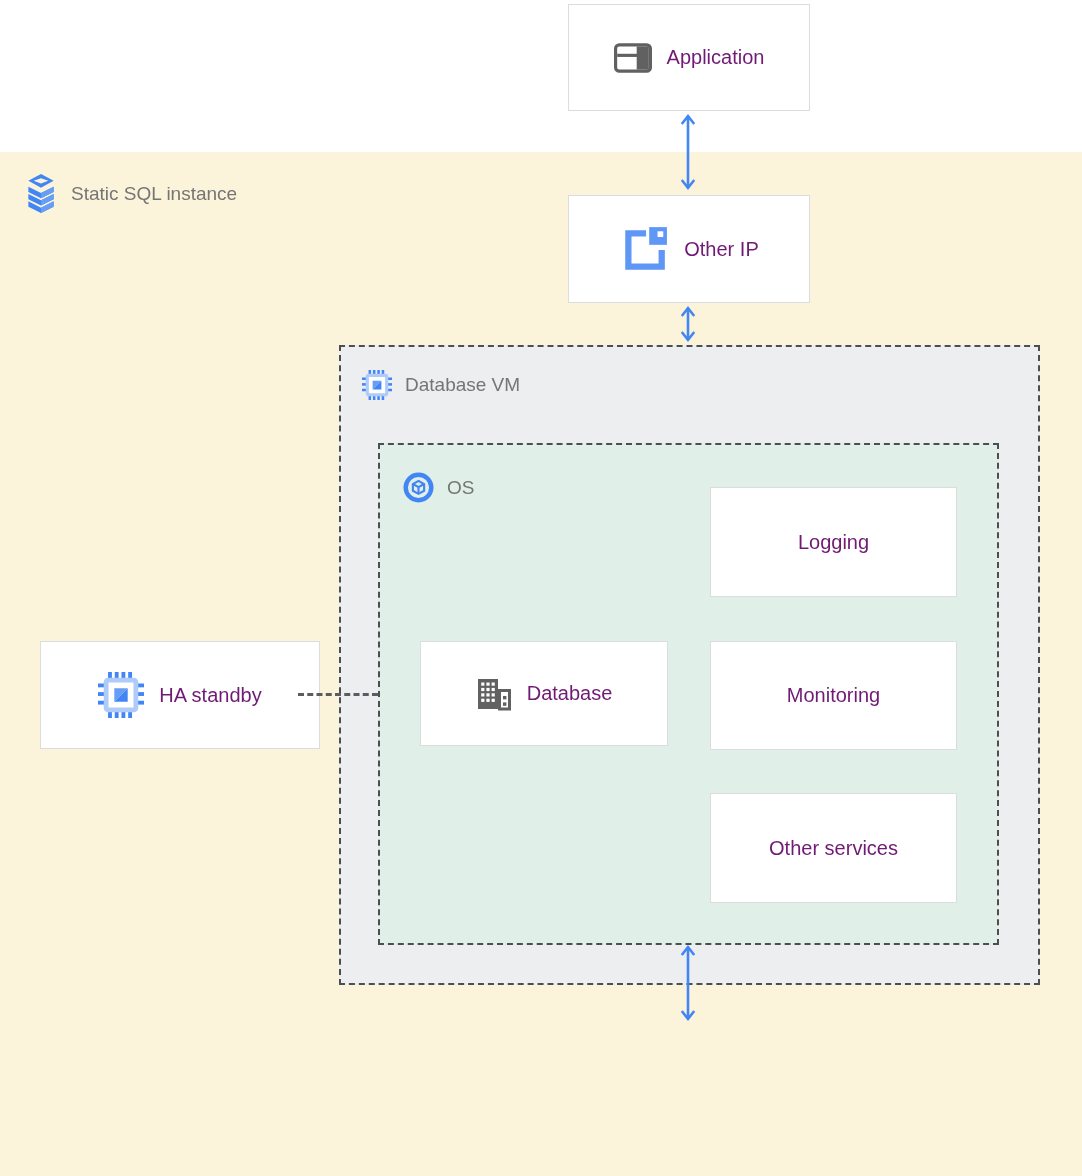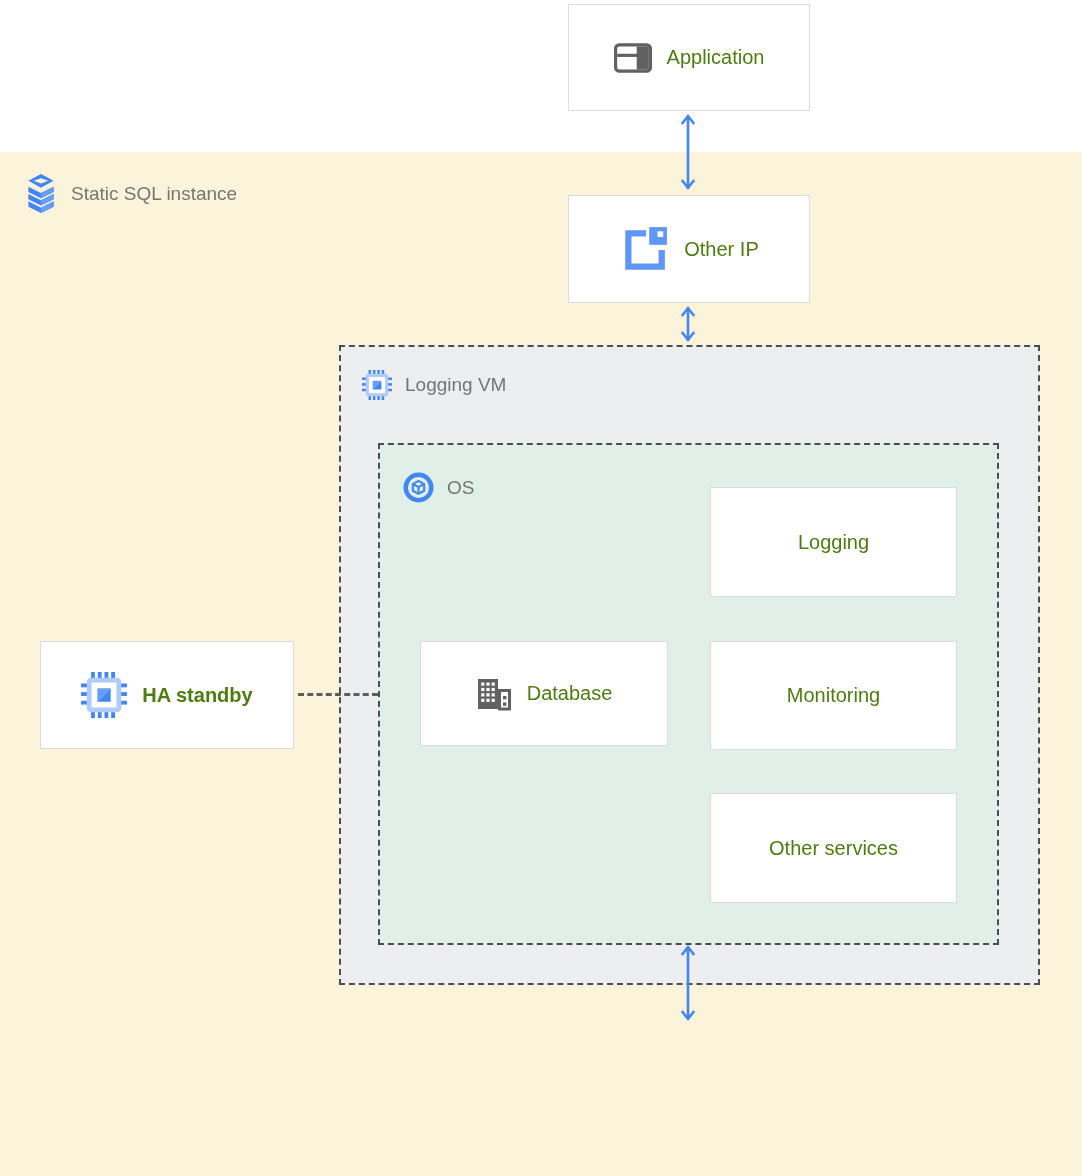--- a/index.html
+++ b/index.html
@@ -7,21 +7,21 @@
     position:relative; width:1082px; height:1176px; overflow:hidden;
     font-family:"Liberation Sans", sans-serif; background:#ffffff;
   }
   .yellow-region {
     position:absolute; left:0; top:152px; width:1082px; height:1024px;
     background:#fcf4da;
   }
   .node {
     position:absolute; background:#ffffff; border:1px solid #dadce0;
     display:flex; align-items:center; justify-content:center; gap:15px;
-    color:#4d7c0f; font-size:20px; box-sizing:border-box;
+    color:#701a75; font-size:20px; box-sizing:border-box;
   }
   .node .txt { white-space:nowrap; }
   .vm-region {
     position:absolute; left:339px; top:345px; width:701px; height:640px;
     background:#eceef0; border:2px dashed #4c4f52; box-sizing:border-box;
   }
   .os-region {
     position:absolute; left:378px; top:443px; width:621px; height:502px;
     background:#e0f0e8; border:2px dashed #4c4f52; box-sizing:border-box;
   }
@@ -113,21 +113,21 @@
             <rect x="0" y="30" width="8" height="4"></rect>
           <rect x="40" y="12" width="8" height="4"></rect>
             <rect x="40" y="21" width="8" height="4"></rect>
             <rect x="40" y="30" width="8" height="4"></rect>
         </g>
         <rect x="8.5" y="8.5" width="31" height="31" rx="2" fill="#ffffff" stroke="#aecbfa" stroke-width="5"></rect>
         <polygon points="17,17 31,17 17,31" fill="#669df6"></polygon>
         <polygon points="31,17 31,31 17,31" fill="#4285f4"></polygon>
       </svg>
     </span>
-    <span>Logging VM</span>
+    <span>Database VM</span>
   </div>
 
   <div class="os-region"></div>
 
   <div class="region-label" style="left:403px; top:472px;">
     <span class="icon">
       <svg width="31" height="31" viewBox="0 0 32 32">
         <circle cx="16" cy="16" r="13.2" fill="none" stroke="#4285f4" stroke-width="4.6"></circle>
         <path d="M16 9.2 L21.8 12.4 L21.8 19.4 L16 22.6 L10.2 19.4 L10.2 12.4 Z" fill="none" stroke="#4285f4" stroke-width="2.2"></path>
         <path d="M10.2 12.4 L16 15.6 L21.8 12.4 M16 15.6 V22.6" fill="none" stroke="#4285f4" stroke-width="2.2"></path>
@@ -167,21 +167,21 @@
   </div>
 
   <div class="node" style="left:710px; top:641px; width:247px; height:109px;">
     <span class="txt">Monitoring</span>
   </div>
 
   <div class="node" style="left:710px; top:793px; width:247px; height:110px;align-items:center;">
     <span class="txt">Other services</span>
   </div>
 
-  <div class="node" style="left:40px; top:641px; width:254px; height:108px;font-weight:bold;">
+  <div class="node" style="left:40px; top:641px; width:280px; height:108px;">
     <span class="icon">
       <svg width="46" height="46" viewBox="0 0 48 48">
         <g fill="#4285f4">
           <rect x="10.5" y="0" width="4" height="8"></rect>
             <rect x="17.5" y="0" width="4" height="8"></rect>
           <rect x="24.5" y="0" width="4" height="8"></rect>
             <rect x="31.5" y="0" width="4" height="8"></rect>
           <rect x="10.5" y="40" width="4" height="8"></rect>
             <rect x="17.5" y="40" width="4" height="8"></rect>
           <rect x="24.5" y="40" width="4" height="8"></rect>

